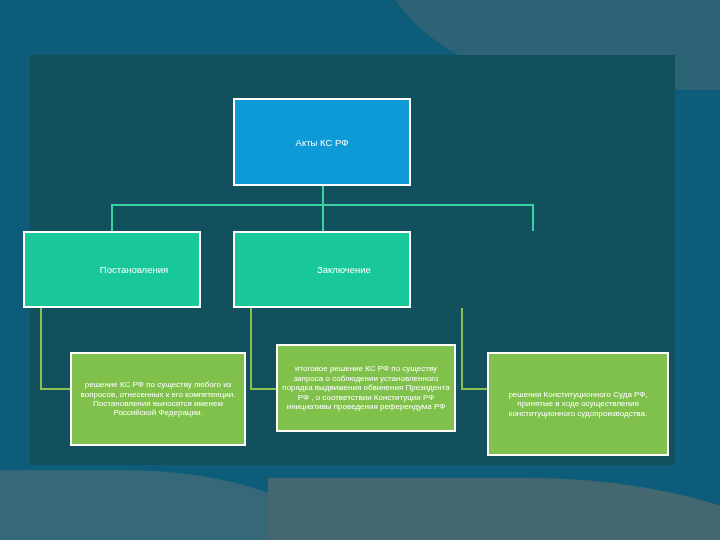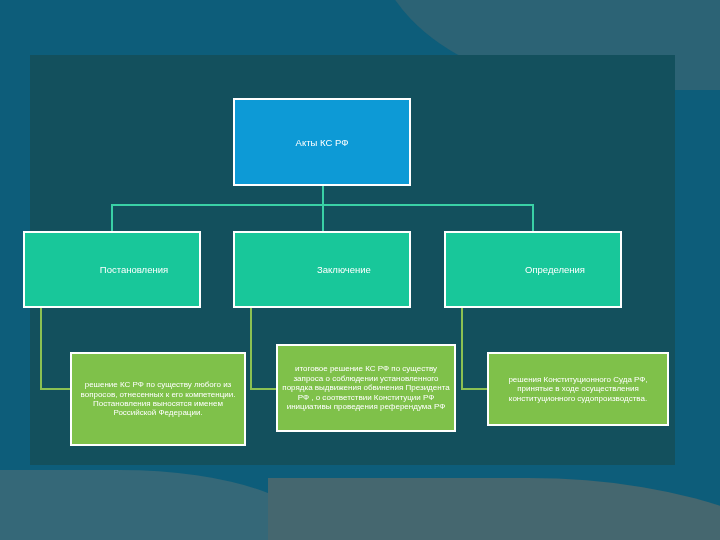--- a/index.html
+++ b/index.html
@@ -126,29 +126,26 @@
   </div>
 
   <div class="node node-mid" style="left:23px; top:231px; width:178px; height:77px;">
     <span>Постановления</span>
   </div>
 
   <div class="node node-mid" style="left:233px; top:231px; width:178px; height:77px;">
     <span>Заключение</span>
   </div>
 
-  <div class="node node-mid" style="left:444px; top:231px; width:178px; height:77px;">
-    <span>Определения</span>
-  </div>
 
   <div class="node node-leaf" style="left:70px; top:352px; width:176px; height:94px;">
     <span class="txt">решение КС РФ по существу любого из вопросов, отнесенных к его компетенции. Постановления выносятся именем Российской Федерации.</span>
   </div>
 
   <div class="node node-leaf" style="left:276px; top:344px; width:180px; height:88px;">
     <span class="txt">итоговое решение КС РФ по существу запроса о соблюдении установленного порядка выдвижения обвинения Президента РФ , о соответствии Конституции РФ инициативы проведения референдума РФ</span>
   </div>
 
-  <div class="node node-leaf" style="left:487px; top:352px; width:182px; height:74px;justify-content:center;">
+  <div class="node node-leaf" style="left:487px; top:352px; width:182px; height:104px;justify-content:center;">
     <span class="txt">решения Конституционного Суда РФ, принятые в ходе осуществления конституционного судопроизводства.</span>
   </div>
 
 </div>
 
 </body></html>

